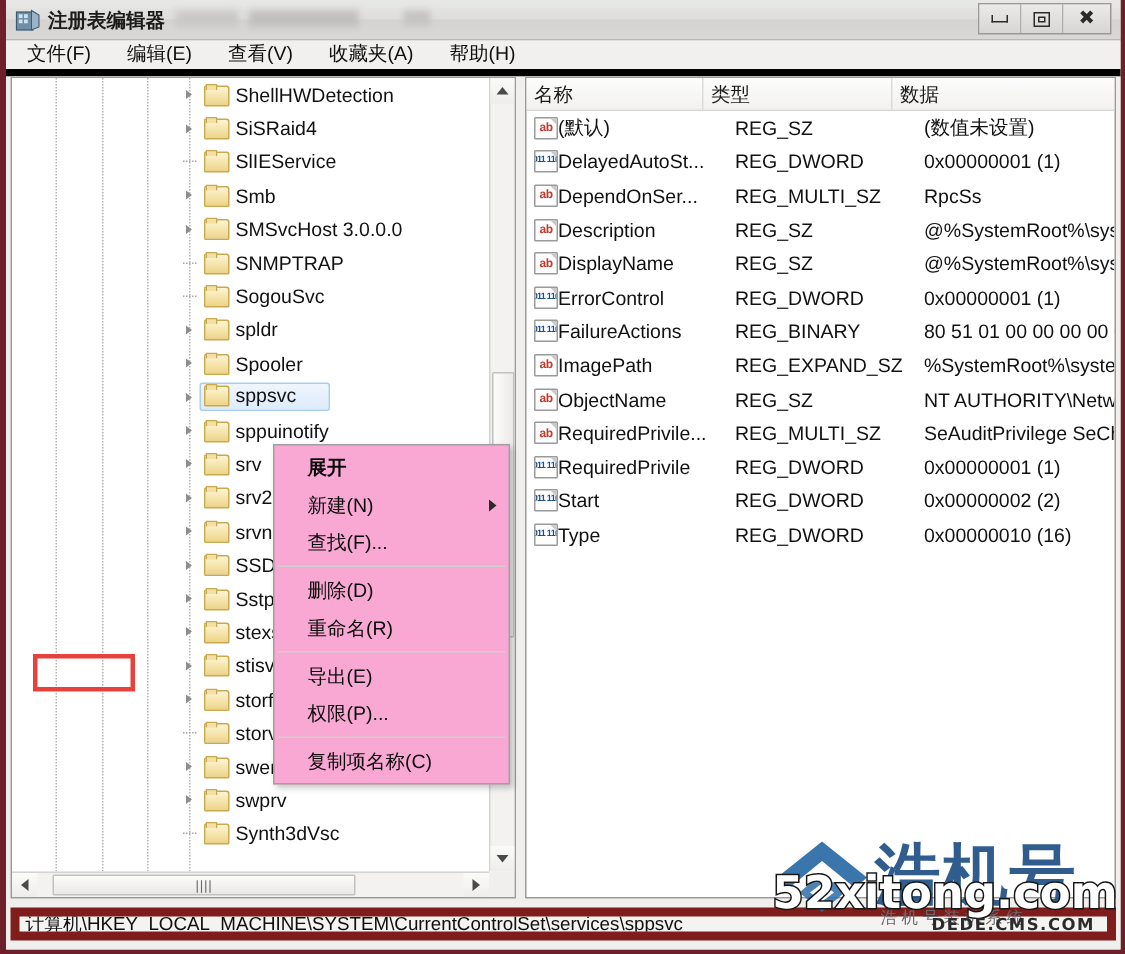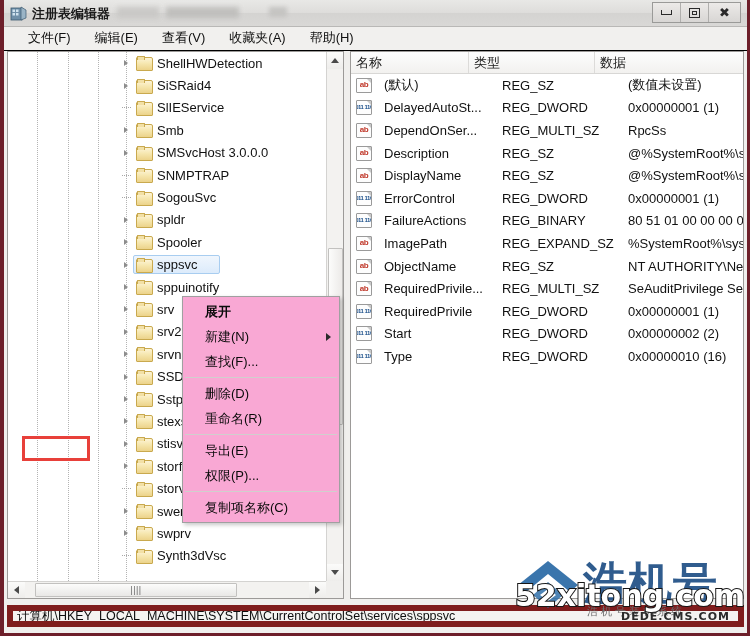--- a/index.html
+++ b/index.html
@@ -67,23 +67,23 @@
   .winbtn:last-child { border-right: 0; width: 31px; }
   .glyph-min { width: 11px; height: 5px; border: 1px solid #2a2a2a; border-top: 0; }
   .glyph-max { width: 11px; height: 10px; border: 1px solid #2a2a2a; position: relative; }
   .glyph-max::after { content:""; position:absolute; left:2px; top:2px; right:2px; bottom:2px; border:1px solid #2a2a2a;}
   .glyph-close { font-size: 13px; line-height: 12px; color: #2a2a2a; font-family:"DejaVu Sans", sans-serif; }
 
   
   #menubar {
     position: absolute; left: 0; top: 27px; right: 0; height: 24px;
     background: #f1f0ee;
-    border-bottom: 1px solid #000000;
+    border-bottom: 5px solid #000000;
     display: flex; align-items: center;
-    padding-left: 14px;
+    padding-left: 4px;
   }
   .menu-item {
     font-size: 13px; color: #101010;
     padding: 2px 10px 3px 10px;
     margin-right: 4px;
     cursor: default;
     white-space: nowrap;
   }
 
   
@@ -121,21 +121,21 @@
     width: 0; height: 0;
     border-left: 4px solid #8d8d8d;
     border-top: 3.5px solid transparent;
     border-bottom: 3.5px solid transparent;
   }
   .tw-dots {
     width: 9px; border-top: 1px dotted #a8a8a8;
   }
   .tree-label-wrap {
     position: absolute; left: 128px;
-    display: flex; align-items: center;
+    display: flex; align-items: flex-start;
   }
   .folder {
     width: 16px; height: 14px; margin-right: 5px;
     position: relative; flex: none;
   }
   .folder::before {
     content: ""; position: absolute; left: 0; top: 1px;
     width: 15px; height: 12px;
     background: linear-gradient(to bottom,#fdf4d6 0%, #f6e7b0 45%, #ecd38a 100%);
     border: 1px solid #c9a94e;
@@ -238,21 +238,21 @@
     position: absolute; left: 0; top: 22px; right: 0; bottom: 0;
     overflow: hidden;
   }
   .val-row {
     height: 22.6px;
     display: flex; align-items: center;
     white-space: nowrap;
     cursor: default;
   }
   .vi {
-    width: 16px; height: 15px; margin: 0 12px 0 5px;
+    width: 16px; height: 15px; margin: 0 0 0 5px;
     flex: none; position: relative;
     background: #fdfdfd; border: 1px solid #9a9a9a;
     border-radius: 1px;
     font-size: 7px; line-height: 6px;
     color: #b03a2e; font-weight: bold;
     display:flex; align-items:center; justify-content:center;
     overflow: hidden;
     font-family: "Liberation Sans", sans-serif;
   }
   .vi.ab { color: #c0392b; font-size: 8px; letter-spacing: -0.3px; }

